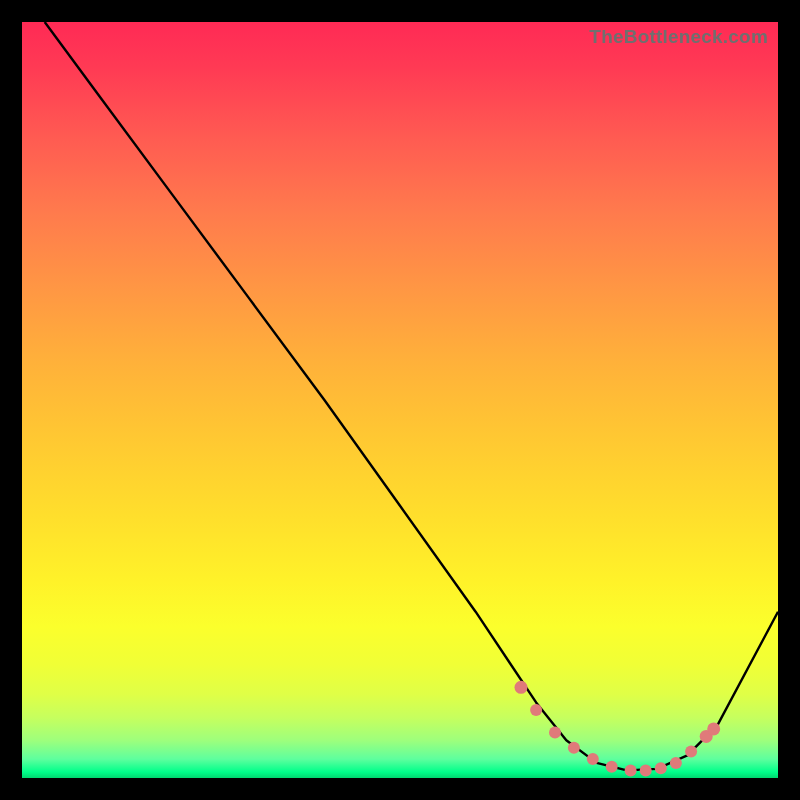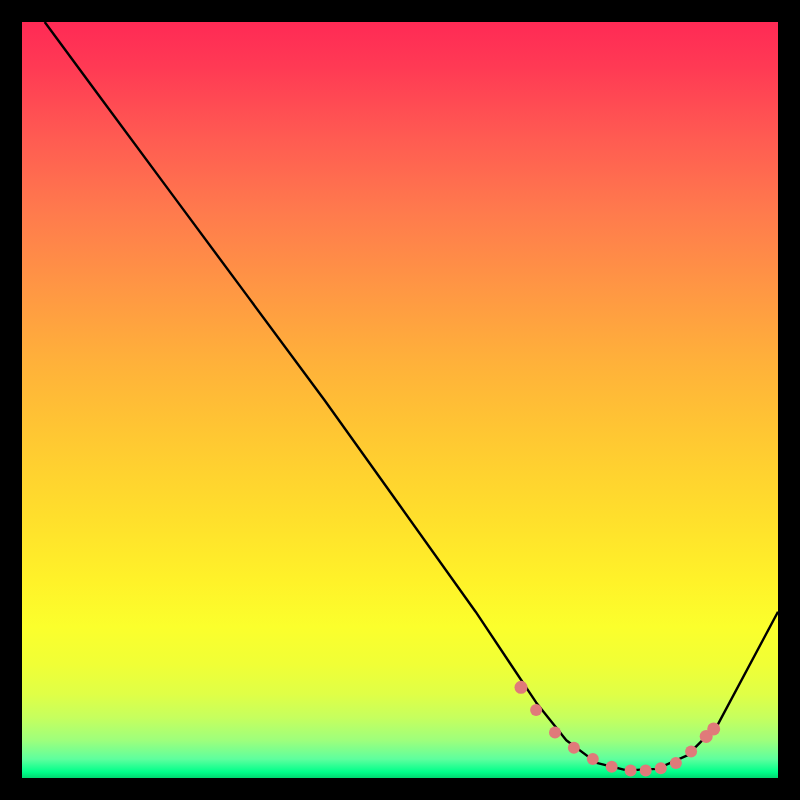--- a/index.html
+++ b/index.html
@@ -78,14 +78,15 @@
           <circle cx="589.7" cy="744.7" r="6" fill="#e07a7a"></circle>
           <circle cx="608.6" cy="748.4" r="6" fill="#e07a7a"></circle>
           <circle cx="623.7" cy="748.4" r="6" fill="#e07a7a"></circle>
           <circle cx="638.8" cy="746.2" r="6" fill="#e07a7a"></circle>
           <circle cx="653.9" cy="740.9" r="6" fill="#e07a7a"></circle>
           <circle cx="669.1" cy="729.5" r="6" fill="#e07a7a"></circle>
           <circle cx="684.2" cy="714.4" r="6.5" fill="#e07a7a"></circle>
           <circle cx="691.7" cy="706.9" r="6.5" fill="#e07a7a"></circle>
         </g>
     </svg>
+    <div class="watermark">TheBottleneck.com</div>
   </div>
 </div>
 
 </body></html>

